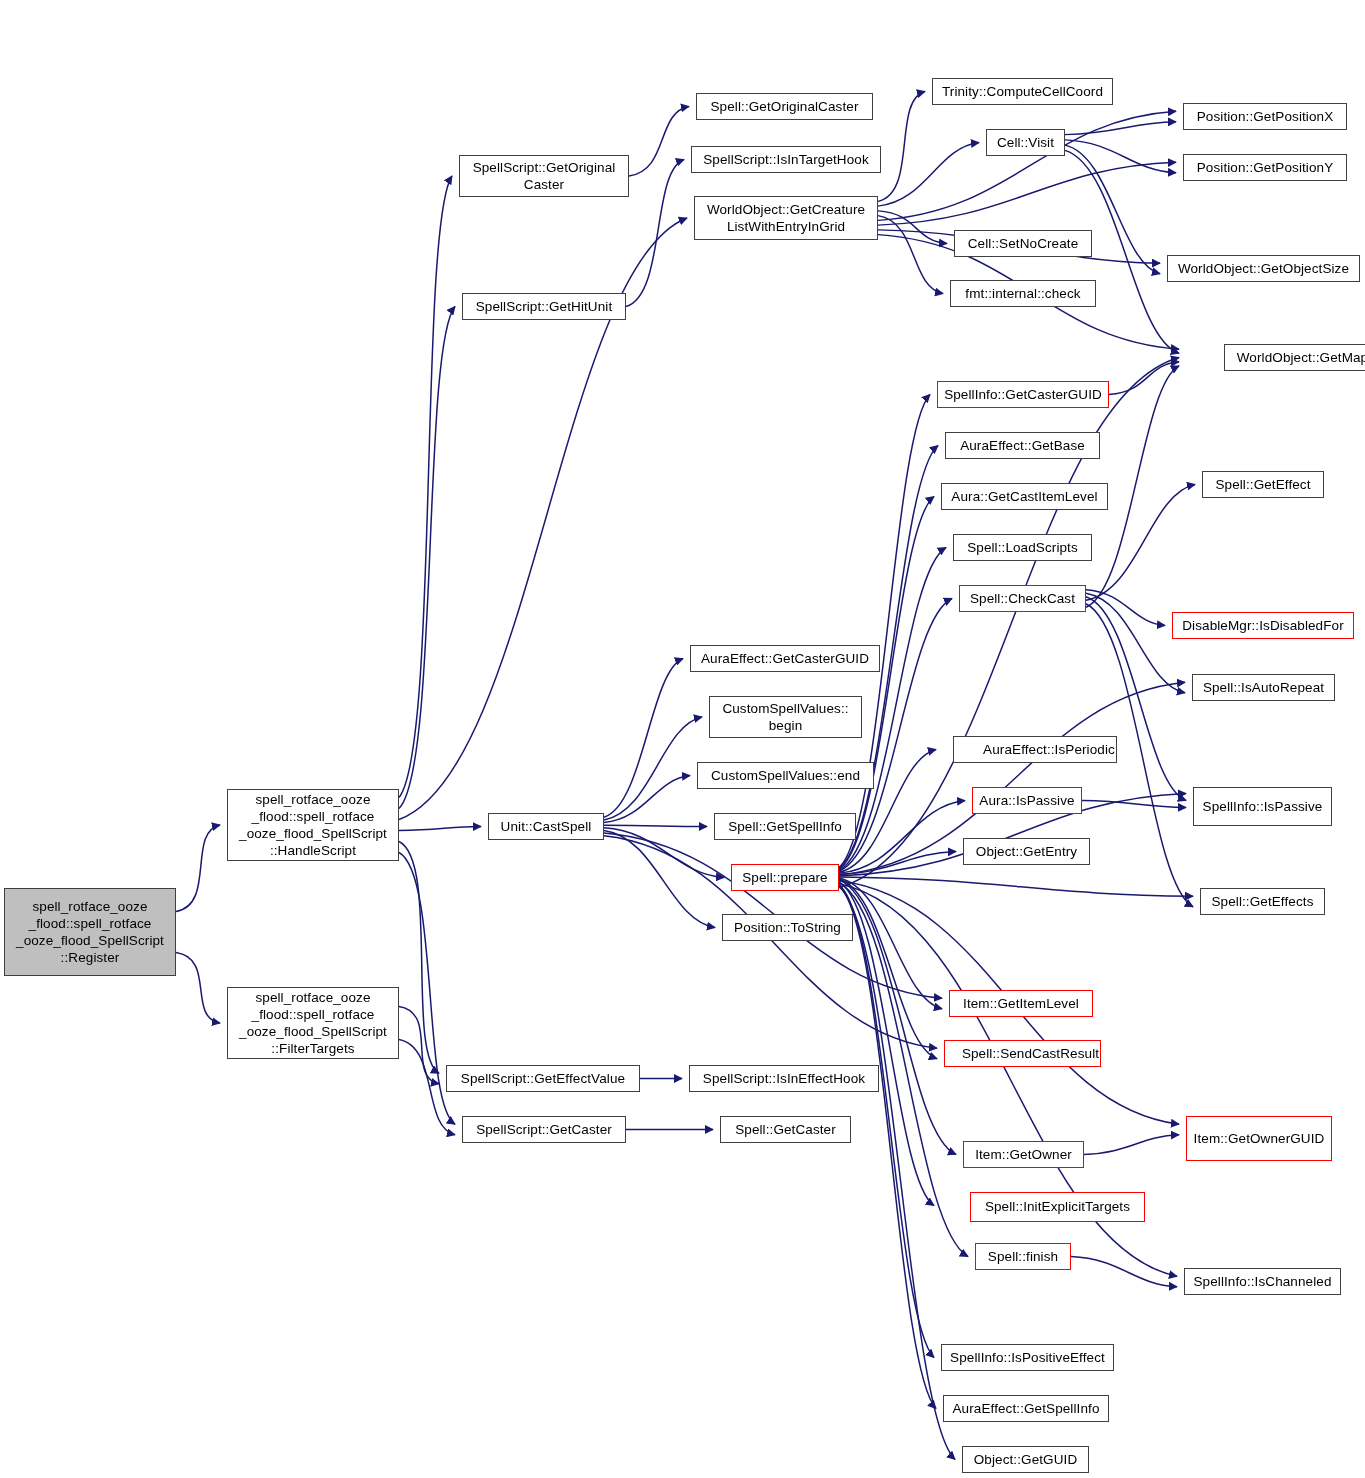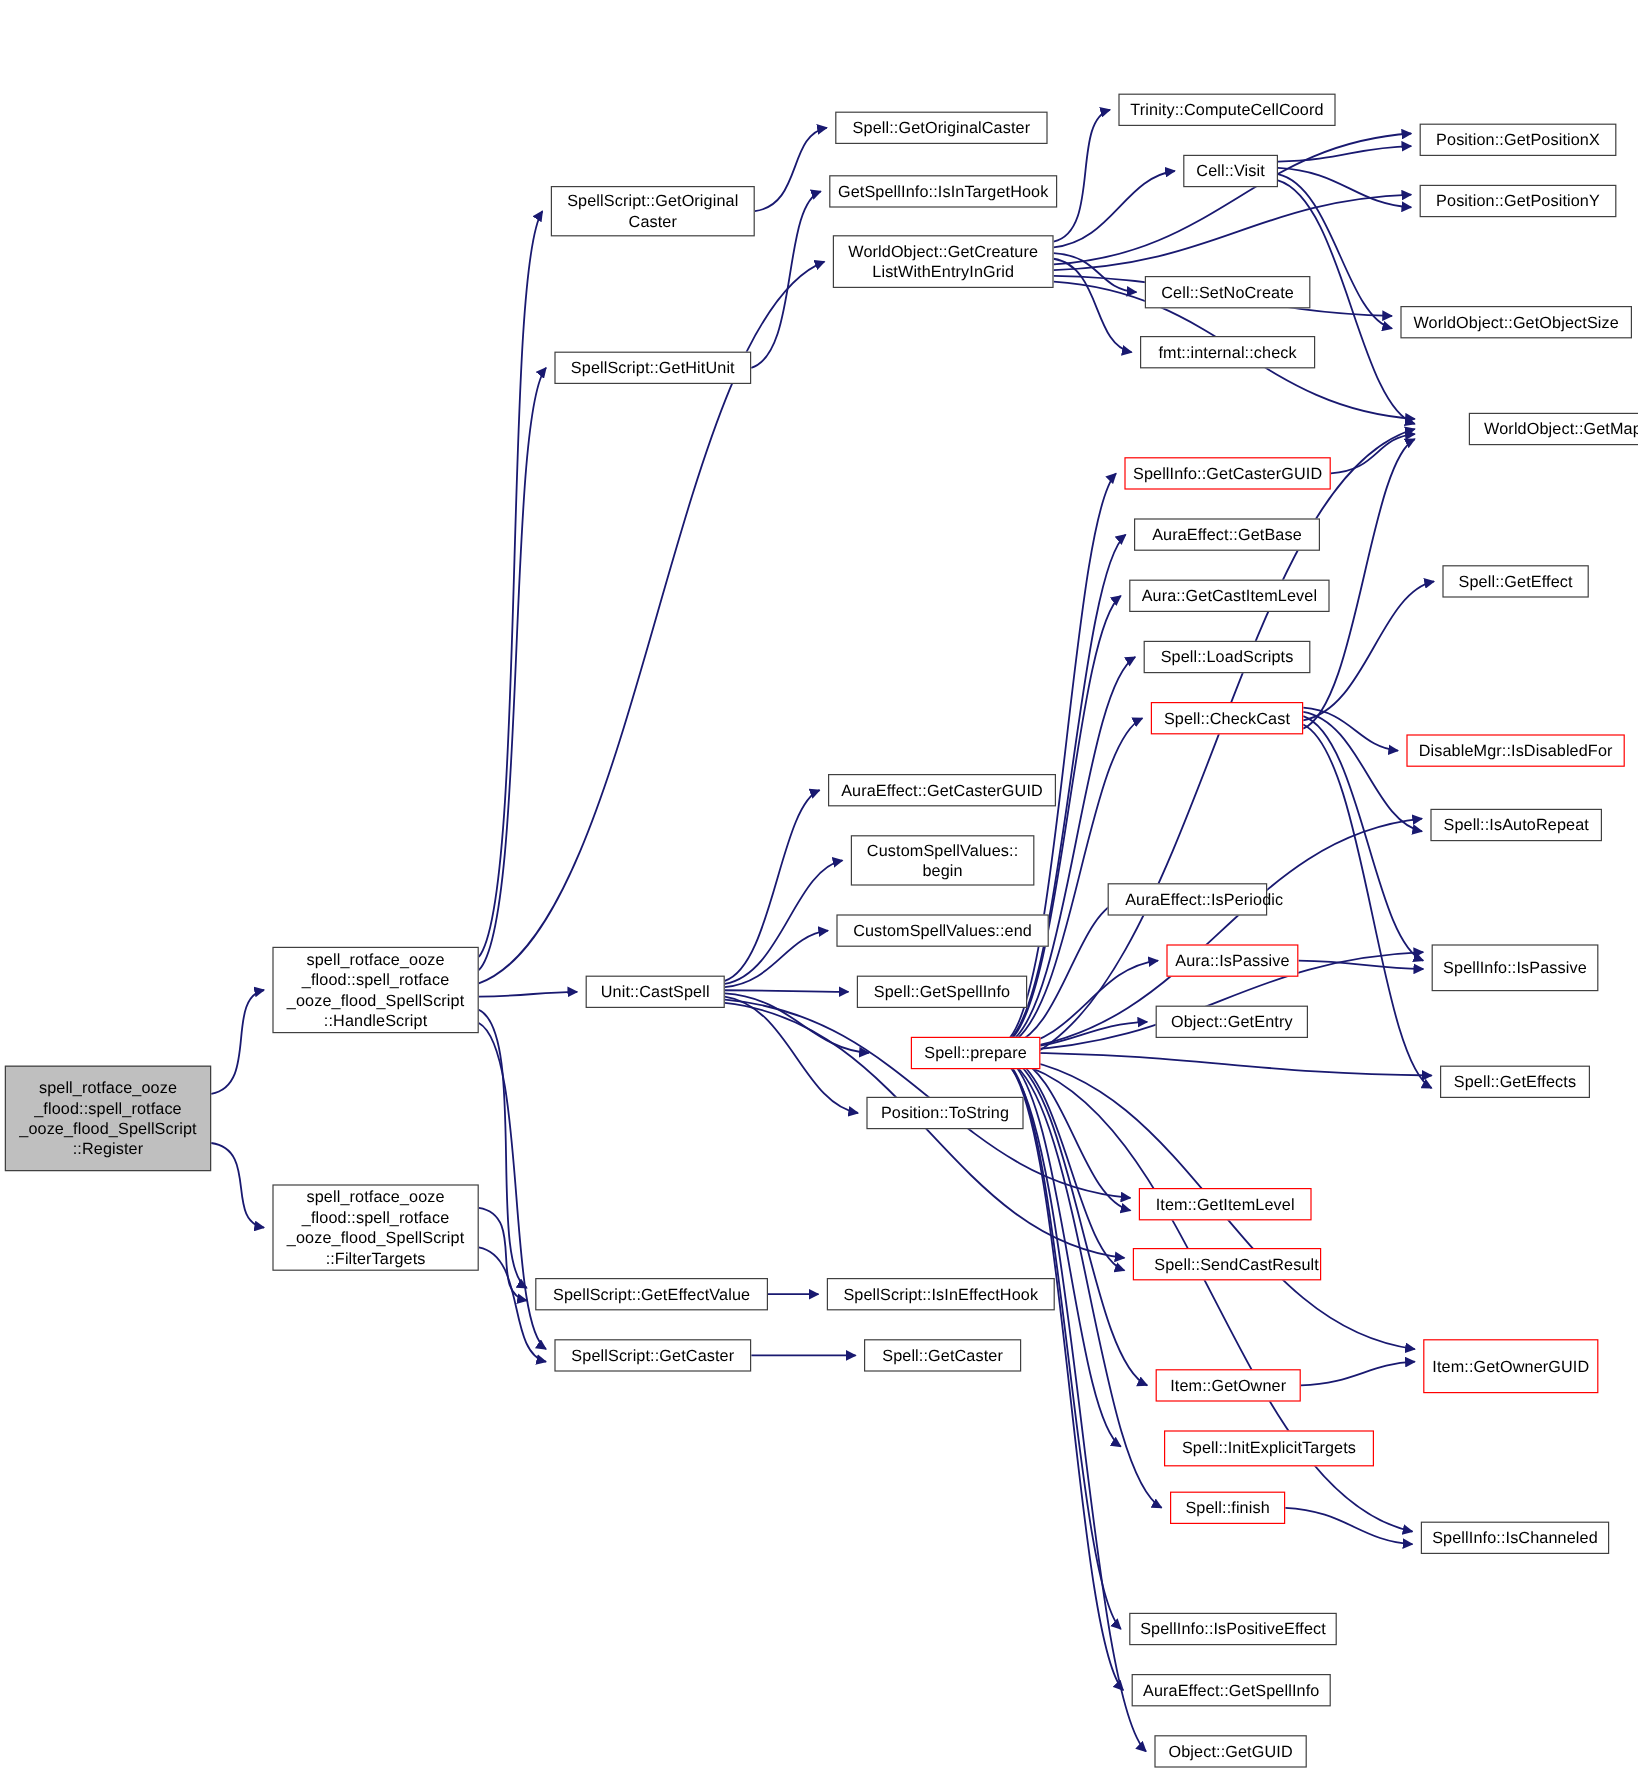--- a/index.html
+++ b/index.html
@@ -125,50 +125,50 @@
 _ooze_flood_SpellScript
 ::HandleScript</div>
       <div class="node multiline" style="left: 227px; top: 987px; width: 172px; height: 72px;">spell_rotface_ooze
 _flood::spell_rotface
 _ooze_flood_SpellScript
 ::FilterTargets</div>
       <div class="node multiline" style="left: 459px; top: 155px; width: 170px; height: 42px;">SpellScript::GetOriginal
 Caster</div>
       <div class="node" style="left: 462px; top: 293px; width: 164px; height: 27px;">SpellScript::GetHitUnit</div>
       <div class="node" style="left: 696px; top: 93px; width: 177px; height: 27px;">Spell::GetOriginalCaster</div>
-      <div class="node" style="left: 691px; top: 146px; width: 190px; height: 27px;">GetSpellInfo::IsInTargetHook</div>
+      <div class="node" style="left: 691px; top: 146px; width: 190px; height: 27px;">SpellScript::IsInTargetHook</div>
       <div class="node multiline" style="left: 694px; top: 196px; width: 184px; height: 44px;">WorldObject::GetCreature
 ListWithEntryInGrid</div>
       <div class="node" style="left: 932px; top: 78px; width: 181px; height: 27px;">Trinity::ComputeCellCoord</div>
       <div class="node" style="left: 986px; top: 129px; width: 79px; height: 27px;">Cell::Visit</div>
       <div class="node" style="left: 954px; top: 230px; width: 138px; height: 27px;">Cell::SetNoCreate</div>
       <div class="node" style="left: 950px; top: 280px; width: 146px; height: 27px;">fmt::internal::check</div>
       <div class="node" style="left: 1183px; top: 103px; width: 164px; height: 27px;">Position::GetPositionX</div>
       <div class="node" style="left: 1183px; top: 154px; width: 164px; height: 27px;">Position::GetPositionY</div>
       <div class="node" style="left: 1167px; top: 255px; width: 193px; height: 27px;">WorldObject::GetObjectSize</div>
       <div class="node" style="left: 1224px; top: 344px; width: 157px; height: 27px;">WorldObject::GetMap</div>
       <div class="node" style="left: 1202px; top: 471px; width: 122px; height: 27px;">Spell::GetEffect</div>
       <div class="node red" style="left: 937px; top: 381px; width: 172px; height: 27px;">SpellInfo::GetCasterGUID</div>
       <div class="node" style="left: 945px; top: 432px; width: 155px; height: 27px;">AuraEffect::GetBase</div>
       <div class="node" style="left: 941px; top: 483px; width: 167px; height: 27px;">Aura::GetCastItemLevel</div>
       <div class="node" style="left: 953px; top: 534px; width: 139px; height: 27px;">Spell::LoadScripts</div>
       <div class="node red" style="left: 959px; top: 585px; width: 127px; height: 27px;">Spell::CheckCast</div>
       <div class="node red" style="left: 1172px; top: 612px; width: 182px; height: 27px;">DisableMgr::IsDisabledFor</div>
       <div class="node" style="left: 1192px; top: 674px; width: 143px; height: 27px;">Spell::IsAutoRepeat</div>
       <div class="node" style="left: 1193px; top: 787px; width: 139px; height: 39px;">SpellInfo::IsPassive</div>
       <div class="node" style="left: 1200px; top: 888px; width: 125px; height: 27px;">Spell::GetEffects</div>
-      <div class="node" style="left: 923px; top: 736px; width: 133px; height: 27px; padding-left: 28px;">AuraEffect::IsPeriodic</div>
+      <div class="node" style="left: 953px; top: 736px; width: 164px; height: 27px; padding-left: 28px;">AuraEffect::IsPeriodic</div>
       <div class="node red" style="left: 972px; top: 787px; width: 110px; height: 27px;">Aura::IsPassive</div>
       <div class="node" style="left: 963px; top: 838px; width: 127px; height: 27px;">Object::GetEntry</div>
       <div class="node" style="left: 690px; top: 645px; width: 190px; height: 27px;">AuraEffect::GetCasterGUID</div>
       <div class="node multiline" style="left: 709px; top: 696px; width: 153px; height: 42px;">CustomSpellValues::
 begin</div>
       <div class="node" style="left: 697px; top: 762px; width: 177px; height: 27px;">CustomSpellValues::end</div>
       <div class="node" style="left: 714px; top: 813px; width: 142px; height: 27px;">Spell::GetSpellInfo</div>
-      <div class="node red" style="left: 731px; top: 864px; width: 108px; height: 27px; margin-left: 28px;">Spell::prepare</div>
+      <div class="node red" style="left: 731px; top: 864px; width: 108px; height: 27px;">Spell::prepare</div>
       <div class="node" style="left: 722px; top: 914px; width: 131px; height: 27px;">Position::ToString</div>
       <div class="node" style="left: 488px; top: 813px; width: 116px; height: 27px;">Unit::CastSpell</div>
       <div class="node" style="left: 446px; top: 1065px; width: 194px; height: 27px;">SpellScript::GetEffectValue</div>
       <div class="node" style="left: 689px; top: 1065px; width: 190px; height: 27px;">SpellScript::IsInEffectHook</div>
       <div class="node" style="left: 462px; top: 1116px; width: 164px; height: 27px;">SpellScript::GetCaster</div>
       <div class="node" style="left: 720px; top: 1116px; width: 131px; height: 27px;">Spell::GetCaster</div>
       <div class="node red" style="left: 949px; top: 990px; width: 144px; height: 27px;">Item::GetItemLevel</div>
       <div class="node red" style="left: 944px; top: 1040px; width: 157px; height: 27px; padding-left: 16px;">Spell::SendCastResult</div>
       <div class="node red" style="left: 963px; top: 1141px; width: 121px; height: 27px;">Item::GetOwner</div>
       <div class="node red" style="left: 1186px; top: 1116px; width: 146px; height: 45px;">Item::GetOwnerGUID</div>

